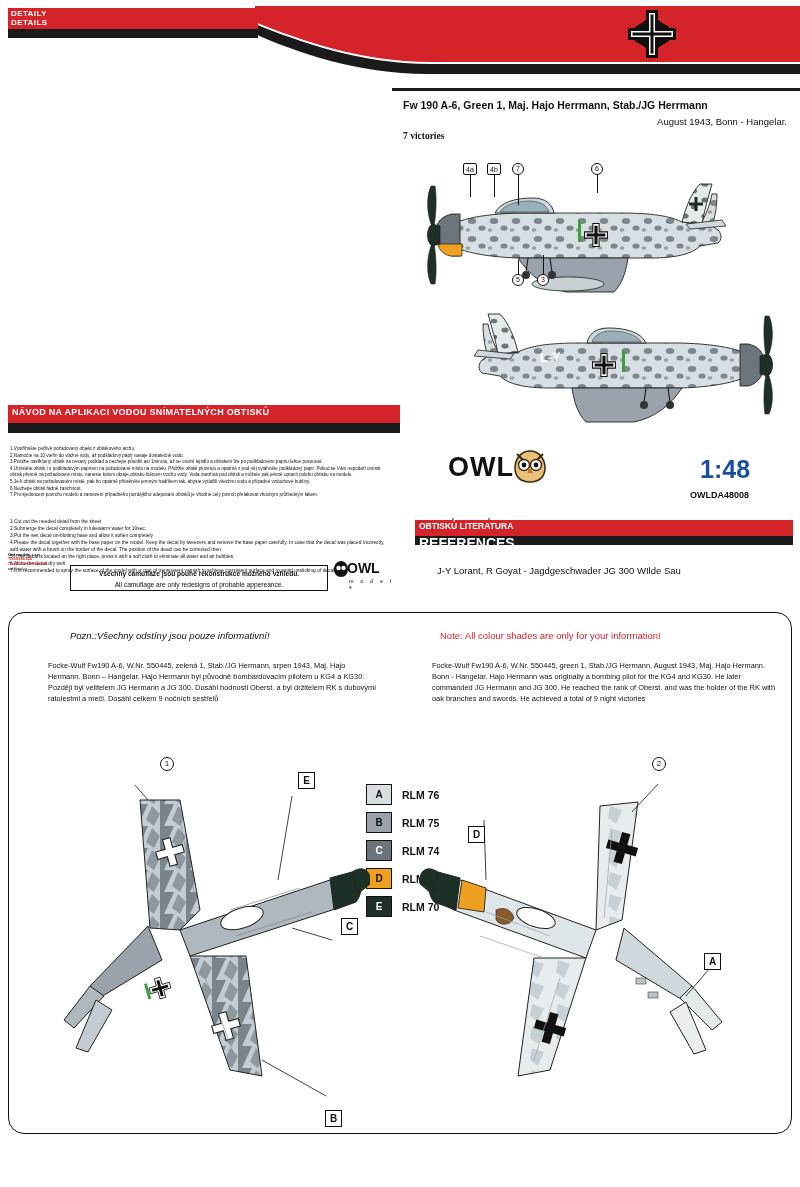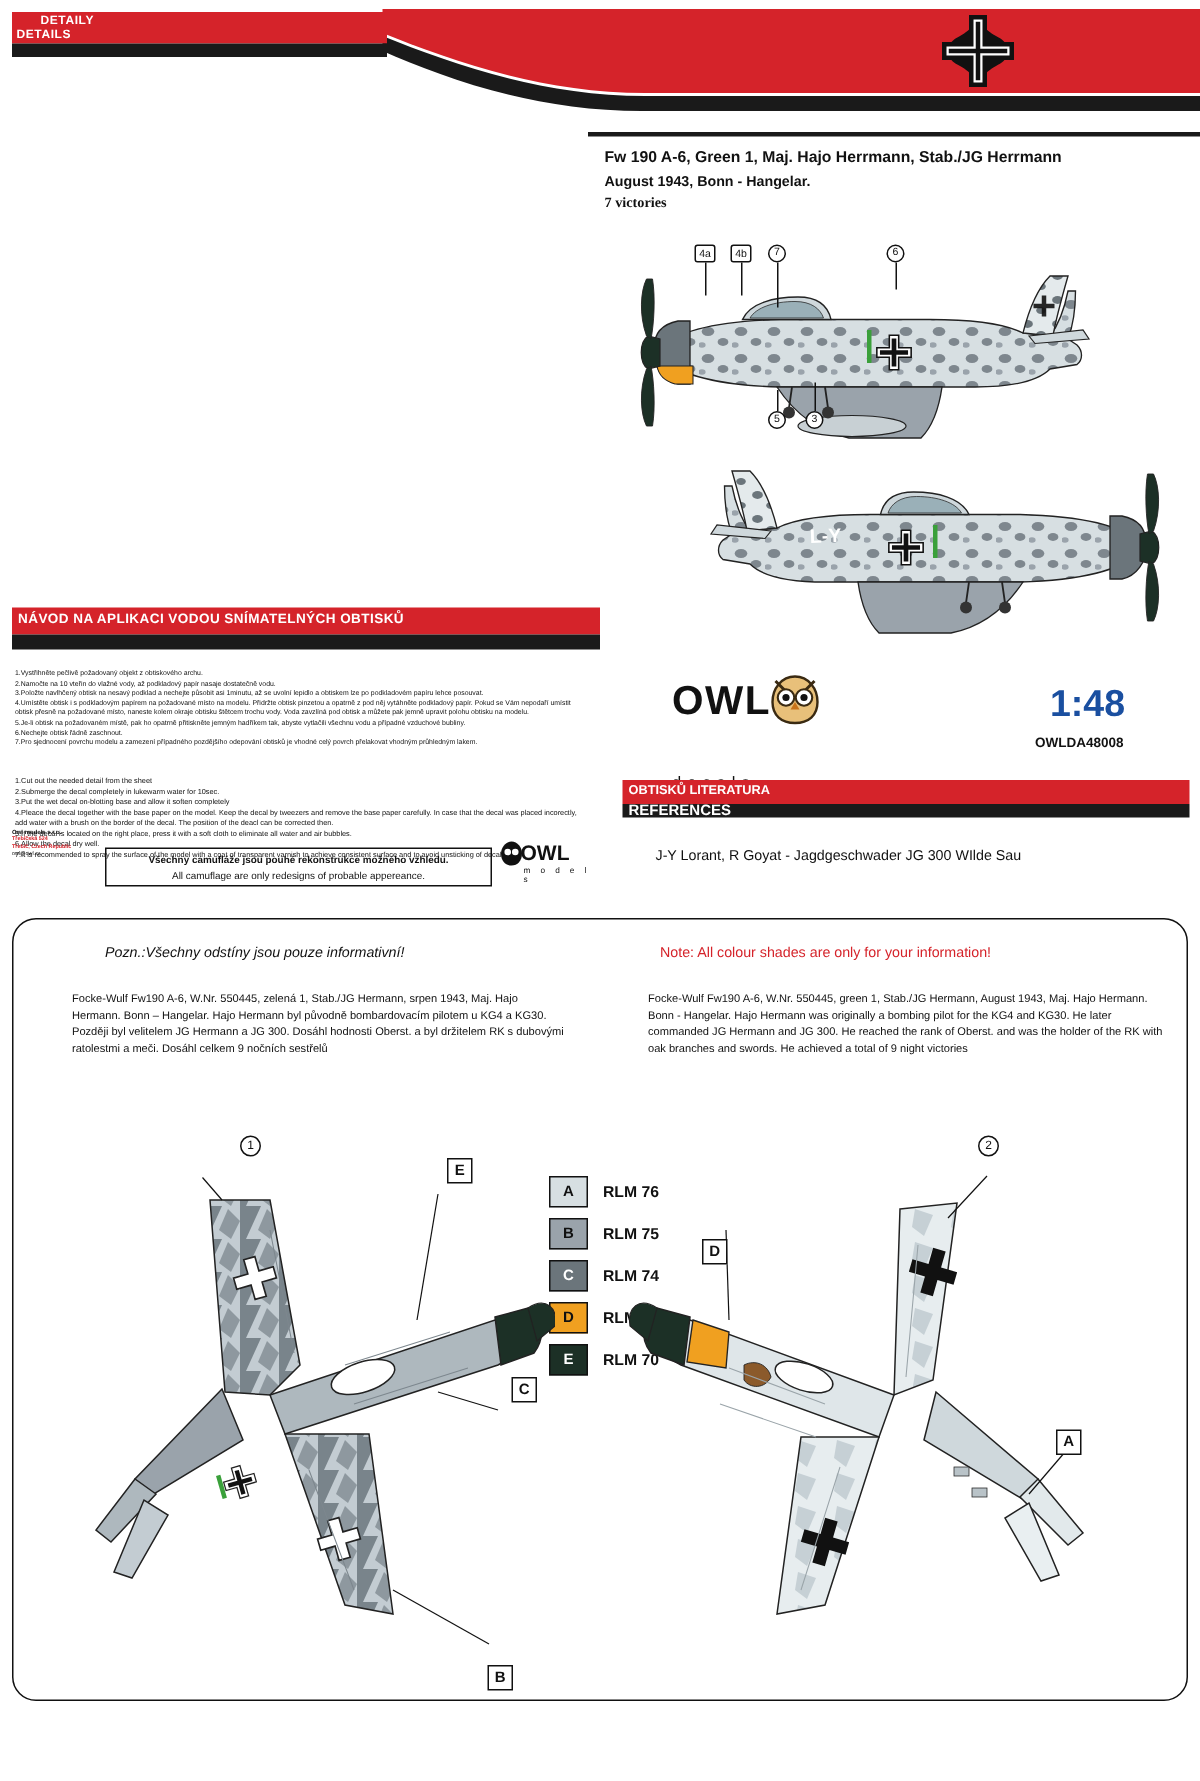--- a/index.html
+++ b/index.html
@@ -20,38 +20,38 @@
   .topleft-banner .redbar {
     position: absolute; left: 0; top: 0; width: 250px; height: 21px;
     background: #d5232a;
   }
   .topleft-banner .blackbar {
     position: absolute; left: 0; top: 21px; width: 250px; height: 9px;
     background: #1a1a1a;
   }
   .topleft-banner .t1 {
     position: absolute; left: 3px; top: 1px; font-size: 8px; font-weight: bold;
-    color:#fff; letter-spacing: .4px; margin-left: 16px;
+    color:#fff; letter-spacing: .4px;
   }
   .topleft-banner .t2 {
     position: absolute; left: 3px; top: 10px; font-size: 8px; font-weight: bold;
     color:#fff; letter-spacing: .4px;
   }
 
   
   .top-swoosh { position:absolute; left:0; top:0; width:800px; height:110px; }
 
   
   .hdr-title {
     position:absolute; left:403px; top:99px; width:390px;
     font-size: 10.5px; font-weight:bold; text-align:left;
   }
   .hdr-sub {
     position:absolute; left:403px; top:116px; width:390px;
-    font-size: 9.5px; font-weight:bold; padding-right:6px;
+    font-size: 9.5px; font-weight:normal; text-align:right; padding-right:6px;
   }
   .hdr-vic {
     position:absolute; left:403px; top:131px; width:390px;
     font-size: 9.5px; font-weight:bold; padding-right:6px;font-family:Liberation Serif, serif;
   }
 
   
   .profiles { position:absolute; left:400px; top:150px; width:400px; height:290px; }
 
   .callout {
@@ -77,21 +77,21 @@
   .owl-logo .word { position:absolute; left:0; top:0; font-size:27px; font-weight:bold; letter-spacing:1px; color:#111;}
   .owl-logo .sub { position:absolute; left:0; top:30px; font-size:11px; letter-spacing:4px; color:#111;margin-top:34px;}
   .scale-txt { position:absolute; left:700px; top:455px; font-size:25px; font-weight:bold; color:#1a4fa0;}
   .kit-code { position:absolute; left:690px; top:490px; font-size:9px; font-weight:bold; color:#111;}
 
   
   .ref-banner { position:absolute; left:415px; top:520px; width:378px; height:34px;}
   .ref-banner .redbar { position:absolute; left:0; top:0; width:378px; height:16px; background:#d5232a;}
   .ref-banner .blackbar { position:absolute; left:0; top:16px; width:378px; height:9px; background:#1a1a1a;}
   .ref-banner .cz { position:absolute; left:4px; top:1px; font-size:8.5px; font-weight:bold; color:#fff;}
-  .ref-banner .en { position:absolute; left:4px; top:15px; font-size:10px; font-weight:bold; color:#fff;}
+  .ref-banner .en { position:absolute; left:4px; top:15px; font-size:14px; font-weight:bold; color:#fff;}
   .ref-text { position:absolute; left:418px; top:565px; width:380px; font-size:9.5px; color:#111;margin-left:19px;}
 
   
   .company { position:absolute; left:8px; top:552px; width:58px; font-size:3.6px; line-height:5px; color:#111;}
   .company .cname { font-weight:bold; font-size:4px; }
   .company .redline { color:#d5232a; font-weight:bold; }
 
   .camou-box {
     position:absolute; left:70px; top:565px; width:258px; height:26px;
     border:1px solid #111; font-size:6.6px; text-align:center; line-height:11px;

